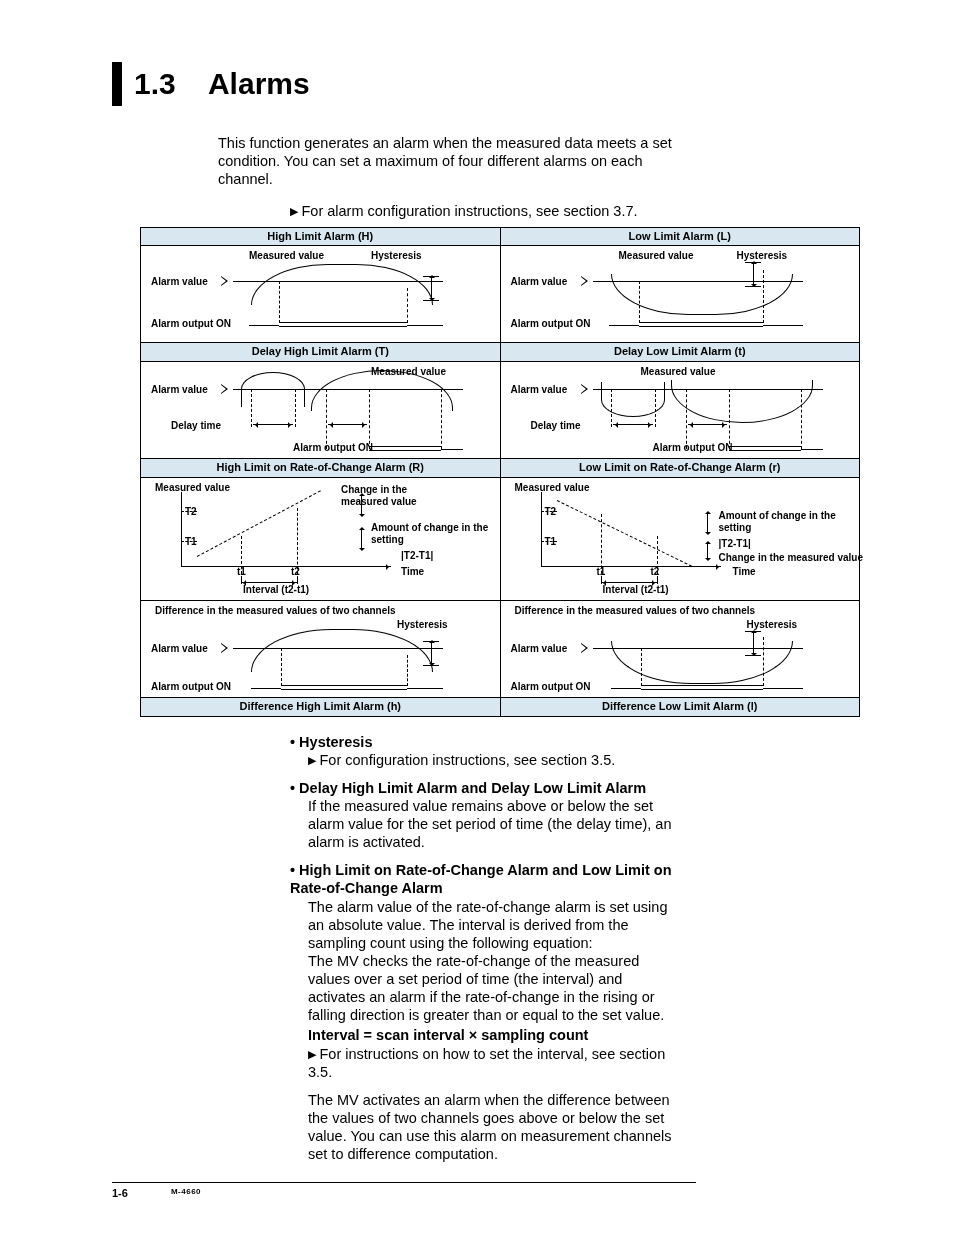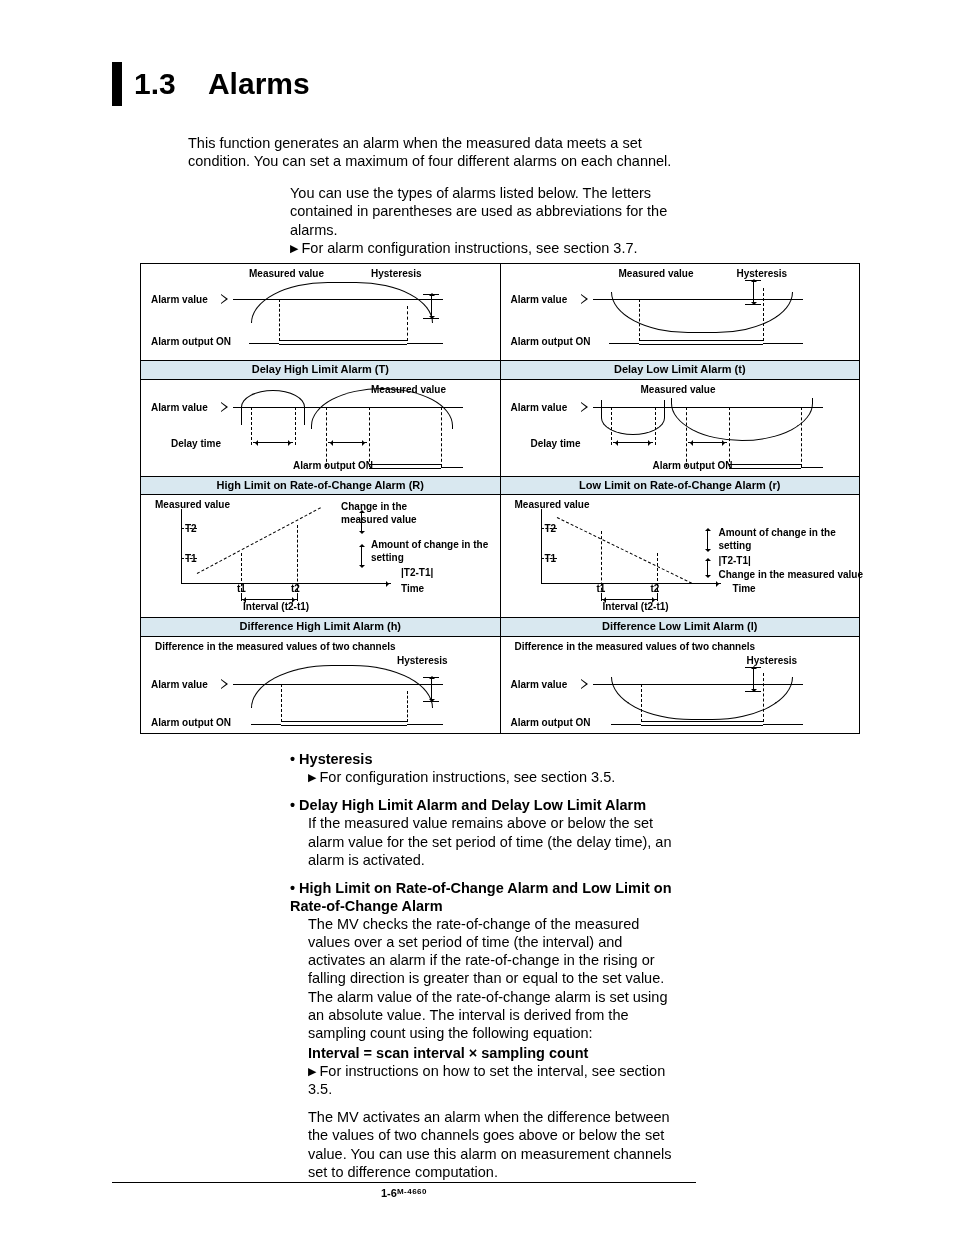--- a/index.html
+++ b/index.html
@@ -18,21 +18,21 @@
     position: relative;
     width: 784px;
     height: 1235px;
     padding: 62px 112px 40px 112px;
     box-sizing: border-box;
   }
   .title-row { display: flex; align-items: center; margin-bottom: 28px; }
   .title-bar { width: 10px; height: 44px; background: #000; margin-right: 12px; }
   .title-text { font-size: 30px; font-weight: bold; font-family: Arial, Helvetica, sans-serif; }
   .title-text .num { letter-spacing: 0px; }
-  .indent-body { margin-left: 76px; }
+  .indent-body { margin-left: 106px; }
   .intro { margin-bottom: 14px; }
   .subhead { font-size: 18px; font-weight: bold; margin: 0 0 6px 12px; }
   .sub-body { margin-left: 178px; }
   .arrow-line::before {
     content: "▶";
     font-size: 11px;
     margin-right: 3px;
     position: relative;
     top: -1px;
   }
@@ -112,48 +112,52 @@
   .footer {
     position: absolute;
     bottom: 34px;
     left: 112px;
     right: 88px;
     border-top: 1px solid #000;
     padding-top: 4px;
     font-size: 11px;
     font-weight: bold;
     display:flex;
-    justify-content:center;
+    justify-content:flex-start;
+    gap:43px;
   }
   .footer .doc { font-size:8px; font-weight:bold; letter-spacing:0.5px;}
 </style>
 </head>
 <body>
 
 <div class="page">
 
   <div class="title-row">
     <div class="title-bar"></div>
     <div class="title-text">
       <span class="num">1.3</span>&nbsp;&nbsp;&nbsp;
       <span>Alarms</span>
     </div>
   </div>
 
   <div class="indent-body intro">This function generates an alarm when the measured data meets a set condition. You can set a maximum of four different alarms on each channel.</div>
 
 
   <div class="sub-body">
-    <div>You can use the types of alarms listed below. The letters contained in parentheses are used as abbreviations for the alarms.</div>
     <div class="arrow-line">For alarm configuration instructions, see section 3.7.</div>
   </div>
 
   <table class="diagram">
 
     <tbody>
+        <tr>
+      <th>High Limit Alarm (H)</th>
+      <th>Low Limit Alarm (L)</th>
+    </tr>
     <tr>
       <td>
             <div class="cell">
         <span class="lbl" style="left:108px; top:4px;">Measured value</span>
         <span class="lbl" style="left:230px; top:4px;">Hysteresis</span>
         <span class="lbl" style="left:10px; top:30px;">Alarm value</span>
         <span class="lbl" style="left:10px; top:72px;">Alarm output ON</span>
         <div class="tri-open" style="left:80px; top:30px;"></div>
         <div class="hline" style="left:92px; top:35px; width:210px;"></div>
         <div class="arc" style="left:110px; top:18px; width:180px; height:40px;"></div>
@@ -298,24 +302,20 @@
         <div class="updn" style="left:206px; top:64px; height:18px;"></div>
         <div class="rarrow" style="left:100px; top:104px; width:56px;"></div>
         <div class="larrow" style="left:100px; top:104px; width:56px;"></div>
         <div class="tic" style="left:100px; top:100px;"></div>
         <div class="tic" style="left:156px; top:100px;"></div>
       </div>
           </td>
     </tr>
 
     <tr>
-      <th>Difference High Limit Alarm (h)</th>
-      <th>Difference Low Limit Alarm (l)</th>
-    </tr>
-    <tr>
       <td>
             <div class="cell">
         <span class="lbl" style="left:14px; top:4px;">Difference in the measured values of two channels</span>
         <span class="lbl" style="left:256px; top:18px;">Hysteresis</span>
         <span class="lbl" style="left:10px; top:42px;">Alarm value</span>
         <span class="lbl" style="left:10px; top:80px;">Alarm output ON</span>
         <div class="tri-open" style="left:80px; top:42px;"></div>
         <div class="hline" style="left:92px; top:47px; width:210px;"></div>
         <div class="arc" style="left:110px; top:28px; width:180px; height:42px;"></div>
         <div class="vdash" style="left:140px; top:47px; height:38px;"></div>
@@ -341,36 +341,40 @@
         <div class="vdash" style="left:262px; top:36px; height:49px;"></div>
         <div class="updn" style="left:252px; top:30px; height:24px;"></div>
         <div class="hline" style="left:244px; top:30px; width:16px;"></div>
         <div class="hline" style="left:244px; top:54px; width:16px;"></div>
         <div class="hbar" style="left:140px; top:84px; width:122px;"></div>
         <div class="hline" style="left:110px; top:87px; width:30px;"></div>
         <div class="hline" style="left:262px; top:87px; width:40px;"></div>
       </div>
           </td>
     </tr>
+    <tr>
+      <th>Difference High Limit Alarm (h)</th>
+      <th>Difference Low Limit Alarm (l)</th>
+    </tr>
   </tbody>
     </table>
 
   <div class="bullets">
     <div class="bitem">
       <div class="bhead">Hysteresis</div>
       <div class="arrow-sub">For configuration instructions, see section 3.5.</div>
     </div>
     <div class="bitem">
       <div class="bhead">Delay High Limit Alarm and Delay Low Limit Alarm</div>
       <div class="btext">If the measured value remains above or below the set alarm value for the set period of time (the delay time), an alarm is activated.</div>
     </div>
     <div class="bitem">
       <div class="bhead">High Limit on Rate-of-Change Alarm and Low Limit on Rate-of-Change Alarm</div>
+      <div class="btext">The alarm value of the rate-of-change alarm is set using an absolute value. The interval is derived from the sampling count using the following equation:</div>
       <div class="btext">The MV checks the rate-of-change of the measured values over a set period of time (the interval) and activates an alarm if the rate-of-change in the rising or falling direction is greater than or equal to the set value.</div>
-      <div class="btext">The alarm value of the rate-of-change alarm is set using an absolute value. The interval is derived from the sampling count using the following equation:</div>
       <div class="eq">Interval = scan interval × sampling count</div>
       <div class="arrow-sub">For instructions on how to set the interval, see section 3.5.</div>
     </div>
     <div class="bitem">
       <div class="btext">The MV activates an alarm when the difference between the values of two channels goes above or below the set value. You can use this alarm on measurement channels set to difference computation.</div>
     </div>
   </div>
 
   <div class="footer">
     <span>1-6</span>

